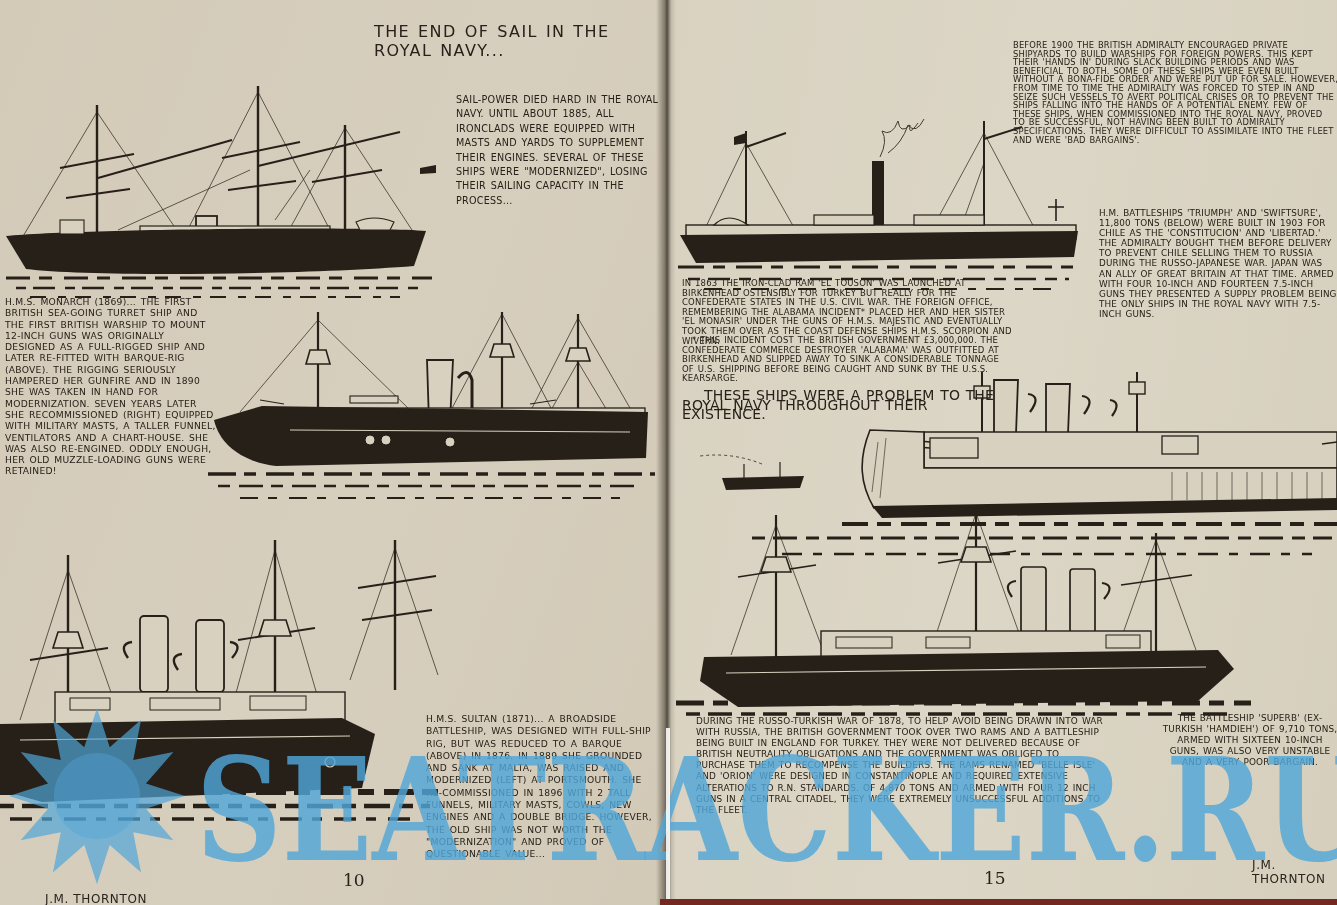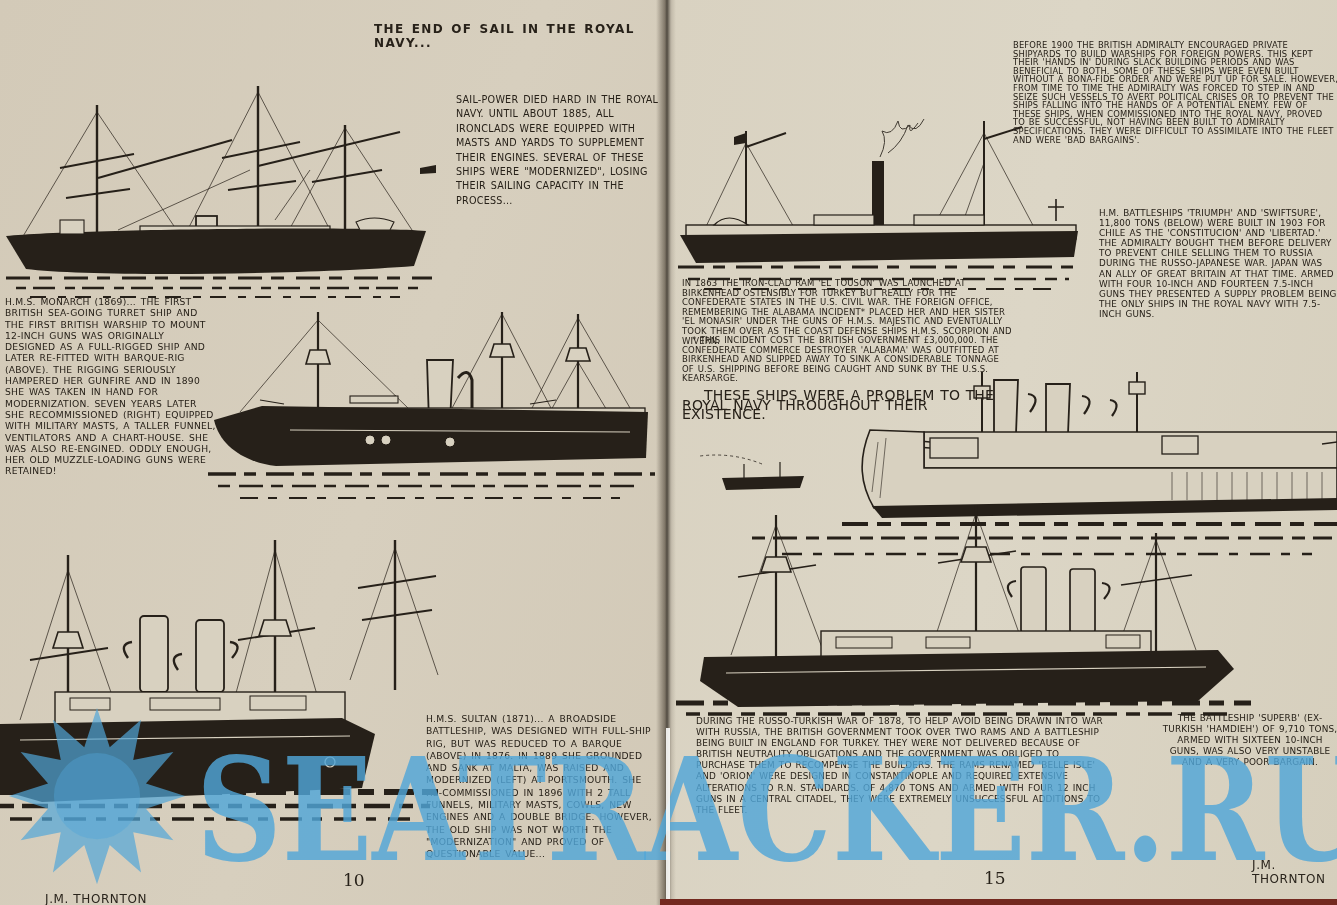--- a/index.html
+++ b/index.html
@@ -167,21 +167,21 @@
             <circle cx="330" cy="222" r="5" fill="none"></circle>
           </g>
         <g class="ink">
           <path d="M0,252 H440" stroke-width="6" stroke-dasharray="30 8 16 10"></path>
           <path d="M0,266 H430" stroke-width="4.5" stroke-dasharray="14 8 26 9"></path>
           <path d="M10,279 H420" stroke-width="3.5" stroke-dasharray="22 10 10 12"></path>
         </g>
       </svg>
     </div>
 
-    <div class="hand" style="left:374px;top:22px;width:300px;font-size:12px;font-weight:bold;letter-spacing:1.4px;">THE END OF SAIL IN THE ROYAL NAVY...</div>
+    <div class="hand" style="left:374px;top:22px;width:300px;font-size:16px;font-weight:normal;letter-spacing:1.4px;">THE END OF SAIL IN THE ROYAL NAVY...</div>
 
     <div class="hand" style="left:456px;top:93px;width:205px;font-size:9.6px;line-height:14.4px;">SAIL-POWER DIED HARD IN THE ROYAL NAVY. UNTIL ABOUT 1885, ALL IRONCLADS WERE EQUIPPED WITH MASTS AND YARDS TO SUPPLEMENT THEIR ENGINES. SEVERAL OF THESE SHIPS WERE "MODERNIZED", LOSING THEIR SAILING CAPACITY IN THE PROCESS...</div>
 
     <div class="hand" style="left:5px;top:296px;width:212px;font-size:9.2px;line-height:11.3px;">H.M.S. MONARCH (1869)... THE FIRST BRITISH SEA-GOING TURRET SHIP AND THE FIRST BRITISH WARSHIP TO MOUNT 12-INCH GUNS WAS ORIGINALLY DESIGNED AS A FULL-RIGGED SHIP AND LATER RE-FITTED WITH BARQUE-RIG (ABOVE). THE RIGGING SERIOUSLY HAMPERED HER GUNFIRE AND IN 1890 SHE WAS TAKEN IN HAND FOR MODERNIZATION. SEVEN YEARS LATER SHE RECOMMISSIONED (RIGHT) EQUIPPED WITH MILITARY MASTS, A TALLER FUNNEL, VENTILATORS AND A CHART-HOUSE. SHE WAS ALSO RE-ENGINED. ODDLY ENOUGH, HER OLD MUZZLE-LOADING GUNS WERE RETAINED!</div>
 
     <div class="hand" style="left:426px;top:713px;width:236px;font-size:9.2px;line-height:12.3px;">H.M.S. SULTAN (1871)... A BROADSIDE BATTLESHIP, WAS DESIGNED WITH FULL-SHIP RIG, BUT WAS REDUCED TO A BARQUE (ABOVE) IN 1876. IN 1889 SHE GROUNDED AND SANK AT MALTA, WAS RAISED AND MODERNIZED (LEFT) AT PORTSMOUTH. SHE RE-COMMISSIONED IN 1896 WITH 2 TALL FUNNELS, MILITARY MASTS, COWLS, NEW ENGINES AND A DOUBLE BRIDGE. HOWEVER, THE OLD SHIP WAS NOT WORTH THE "MODERNIZATION" AND PROVED OF QUESTIONABLE VALUE...</div>
 
     <div class="sig" style="left:45px;top:858px;">J.M. THORNTON</div>
 
     <div class="pagenum" style="left:318px;top:870px;margin-left:25px;">10</div>

